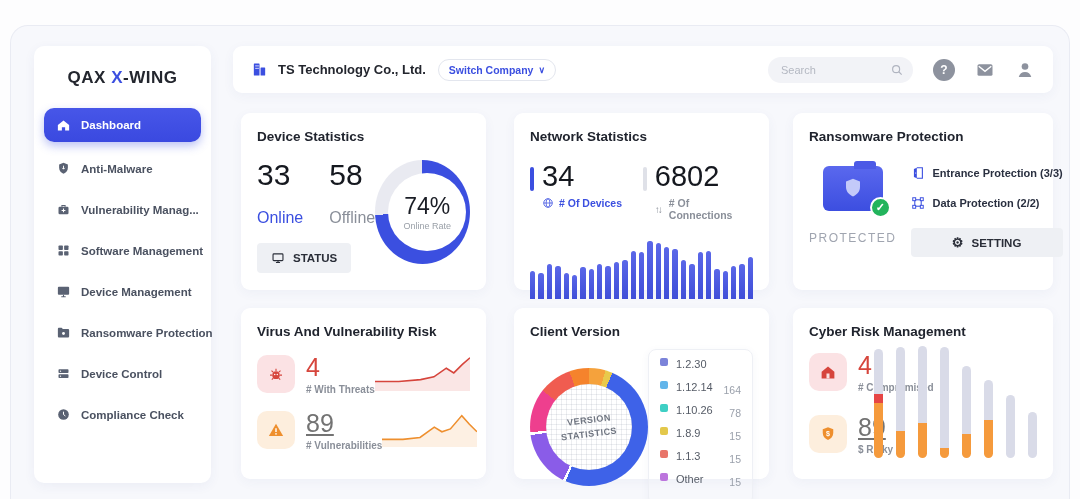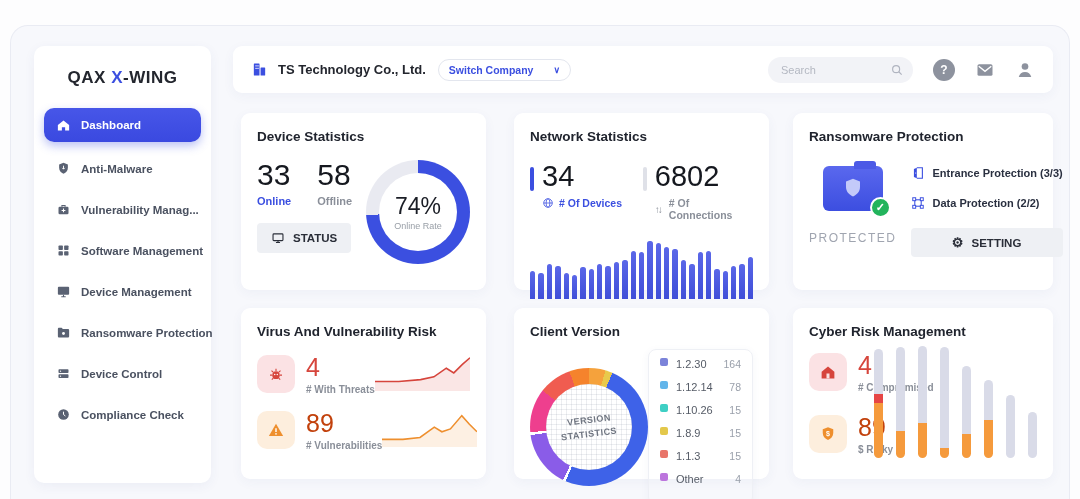--- a/index.html
+++ b/index.html
@@ -24,21 +24,21 @@
                   border-radius:10px; margin:0 10px 6px 10px; padding:0 12px; height:34px;
                   box-shadow:0 4px 10px rgba(59,79,224,.35); }
   .mitem.active .svgwrap { color:#fff; }
 
   
   .topbar { position:absolute; left:222px; top:20px; width:820px; height:47px; background:#fff;
             border-radius:9px; box-shadow:0 3px 12px rgba(50,70,130,.05);
             display:flex; align-items:center; padding:0 18px; }
   .company-icon { width:17px; height:17px; color:#3b4fe0; display:inline-flex; }
   .company-name { font-size:13px; font-weight:bold; color:#23262e; margin-left:10px; }
-  .switch-pill { margin-left:12px; display:inline-flex; align-items:center; gap:20px;
+  .switch-pill { margin-left:12px; display:inline-flex; align-items:center; gap:5px;
                  border:1px solid #e3e6ee; background:#fff; border-radius:12px;
                  padding:4px 10px; font-size:10.5px; font-weight:bold; color:#3b4fe0; cursor:pointer;
                  font-family:"Liberation Sans", sans-serif; }
   .switch-pill .chev { font-size:9px; color:#3b4fe0; }
   .tb-spacer { flex:1; }
   .search { position:relative; width:145px; height:26px; background:#f2f3f7; border-radius:14px; }
   .search input { width:100%; height:100%; border:none; outline:none; background:transparent;
                   padding:0 28px 0 13px; font-size:11px; color:#444;
                   font-family:"Liberation Sans", sans-serif; }
   .search input::placeholder { color:#b4b8c2; }
@@ -56,21 +56,21 @@
   .c2 { left:503px; top:87px;  width:255px; height:177px; }
   .c3 { left:782px; top:87px;  width:260px; height:177px; }
   .c4 { left:230px; top:282px; width:245px; height:171px; }
   .c5 { left:503px; top:282px; width:255px; height:171px; }
   .c6 { left:782px; top:282px; width:260px; height:171px; }
 
   
   .ds-body { display:flex; margin-top:14px; }
   .ds-nums { display:flex; gap:26px; }
   .big { font-size:30px; color:#15181f; }
-  .lbl { font-size:11px; font-weight:bold; color:#8a8f99; margin-top:3px; }
+  .lbl { font-size:16px; font-weight:normal; color:#8a8f99; margin-top:17px; }
   .lbl.blue { color:#3b4fe0; }
   .gbtn { margin-top:16px; display:inline-flex; align-items:center; gap:8px; background:#eef0f4;
           border:none; border-radius:4px; padding:8px 14px; font-size:11.5px; font-weight:bold;
           color:#2a2e38; cursor:pointer; font-family:"Liberation Sans", sans-serif; }
   .gbtn .svgwrap { width:14px; height:14px; color:#2a2e38; display:inline-flex; }
   .donut { width:104px; height:104px; border-radius:50%; margin-left:auto; margin-top:2px;
            position:relative; }
   .donut-center { position:absolute; left:13px; top:13px; width:78px; height:78px; background:#fff;
                   border-radius:50%; display:flex; flex-direction:column; align-items:center;
                   justify-content:center; }
@@ -111,40 +111,40 @@
 
   
   .vrow { display:flex; align-items:center; margin-top:14px; }
   .tile { width:38px; height:38px; border-radius:10px; display:flex; align-items:center;
           justify-content:center; flex:none; }
   .tile .svgwrap { width:18px; height:18px; display:inline-flex; }
   .tile.red { background:#fbe2e4; color:#d6453c; }
   .tile.orange { background:#fdeedd; color:#ee8f2e; }
   .vmid { margin-left:11px; }
   .vval { font-size:25px; }
-  .vval.red { color:#d6453c; } .vval.orange { color:#c2410c; }
+  .vval.red { color:#d6453c; } .vval.orange { color:#737373;text-decoration:underline; }
   .vlbl { font-size:10px; font-weight:bold; color:#8a8f99; margin-top:2px; white-space:nowrap; }
   .vspark { margin-left:auto; }
 
   
   .cv-body { display:flex; margin-top:10px; align-items:center; }
   .vdonut { width:118px; height:118px; border-radius:50%; position:relative; flex:none; }
   .vhole { position:absolute; left:16px; top:16px; width:86px; height:86px; border-radius:50%;
            background-color:#fff;
            background-image:repeating-linear-gradient(0deg, rgba(120,130,150,.14) 0 1px, transparent 1px 5px),
                             repeating-linear-gradient(90deg, rgba(120,130,150,.14) 0 1px, transparent 1px 5px);
            display:flex; flex-direction:column; align-items:center; justify-content:center; }
   .vhole span { font-size:9px; font-weight:bold; color:#6f7580; letter-spacing:.5px;
                 transform:rotate(-7deg); line-height:1.6; }
   .legend { margin-left:auto; width:120px; border:1px solid #eef0f5; border-radius:8px;
             box-shadow:0 2px 8px rgba(50,70,130,.05); padding:8px 11px; }
   .lrow { display:flex; align-items:flex-start; height:23px; }
   .lsq { width:8px; height:8px; border-radius:2px; flex:none; }
   .llbl { font-size:11px; color:#555b66; margin-left:8px; }
-  .lval { font-size:10.5px; color:#9aa0ab; margin-left:auto; }
+  .lval { font-size:10.5px; color:#9aa0ab; margin-left:auto;margin-top:26px; }
 
   
   .c6 .vrow:first-of-type { margin-top:12px; }
   .riskbars { position:absolute; right:16px; top:36px; height:114px; display:flex;
               align-items:flex-end; gap:13px; }
   .rbar { width:9px; border-radius:5px; overflow:hidden; display:flex; flex-direction:column;
           justify-content:flex-end; }
   .seg { width:100%; }
 
   .svgwrap svg { width:100%; height:100%; display:block; }

